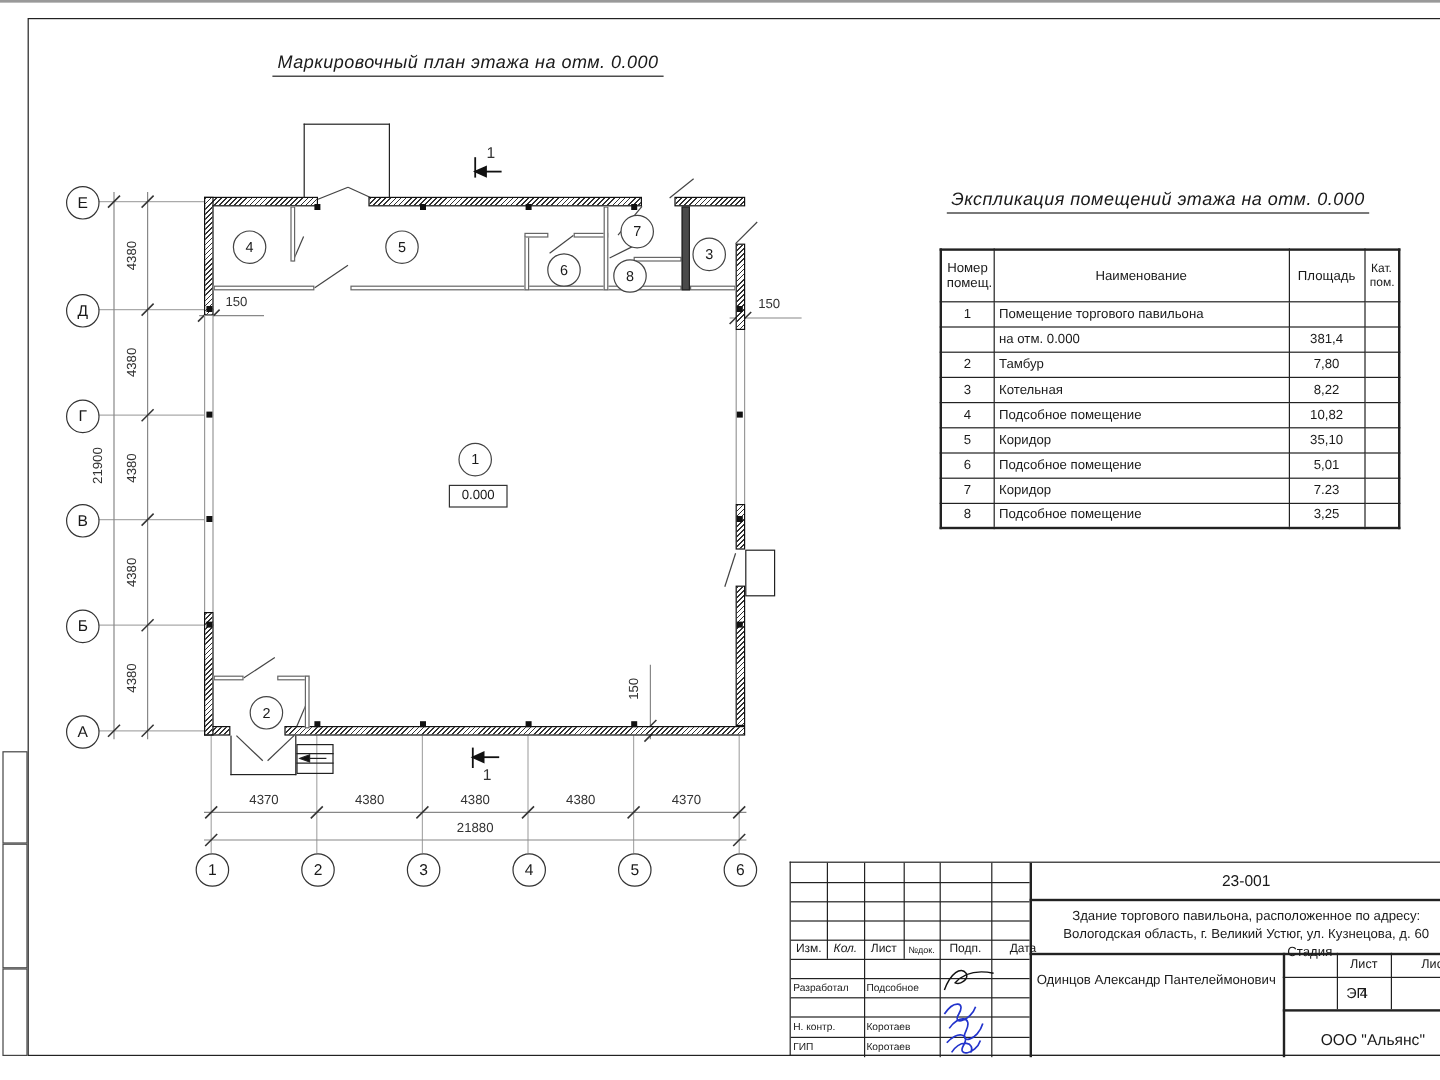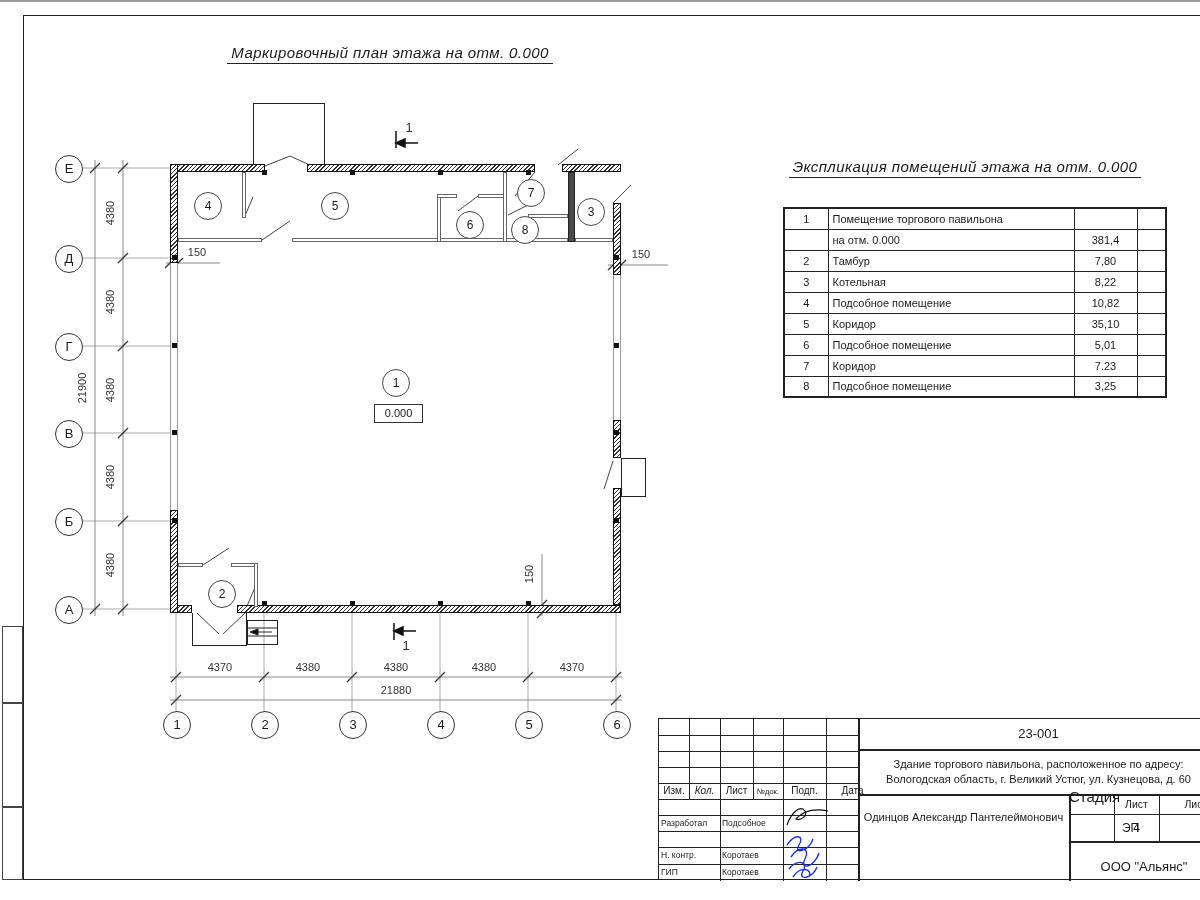--- a/index.html
+++ b/index.html
@@ -245,20 +245,28 @@
   </div>
 
   <table class="expl abs" style="left:783px;top:207px;width:382px;">
     <colgroup>
         <col style="width:44px">
         <col style="width:246px">
         <col style="width:63px">
         <col style="width:29px">
       </colgroup>
     <tbody>
+        <tr style="height:43px;">
+      <th class="pre">Номер
+помещ.</th>
+      <th>Наименование</th>
+      <th>Площадь</th>
+      <th class="pre" style="font-size:10px;">Кат.
+пом.</th>
+    </tr>
     <tr style="height:21px;">
       <td style="text-align:center;">1</td>
       <td>Помещение торгового павильона</td>
       <td style="text-align:center;"></td>
       <td></td>
     </tr>
     <tr style="height:21px;">
       <td style="text-align:center;"></td>
       <td>на отм. 0.000</td>
       <td style="text-align:center;">381,4</td>
@@ -356,21 +364,21 @@
       <g stroke="#2233cc" stroke-width="1.4" fill="none">
         <path d="M8,14 C16,2 26,4 20,14 C14,24 30,20 34,8 M12,26 C20,14 32,16 26,28 C20,40 36,36 40,22"></path>
         <path d="M10,38 C18,28 30,30 24,40 C18,50 34,48 38,36 M14,46 C22,34 34,38 30,46"></path>
       </g>
     </svg>
 
     <div class="tb-txt" style="left:199px;top:7px;width:361px;font-size:13px;">23-001</div>
     <div class="tb-txt pre" style="left:204px;top:38px;width:351px;font-size:11px;line-height:15px;">Здание торгового павильона, расположенное по адресу:
 Вологодская область, г. Великий Устюг, ул. Кузнецова, д. 60</div>
     <div class="tb-txt" style="left:199px;top:92px;width:211px;font-size:11px;">Одинцов Александр Пантелеймонович</div>
-    <div class="tb-txt" style="left:410px;top:69px;width:45px;font-size:15px;">Стадия</div>
+    <div class="tb-txt" style="left:410px;top:69px;width:45px;font-size:11px;">Стадия</div>
     <div class="tb-txt" style="left:455px;top:79px;width:45px;font-size:10.5px;">Лист</div>
     <div class="tb-txt" style="left:500px;top:79px;width:85px;font-size:10.5px;">Листов</div>
     <div class="tb-txt" style="left:414px;top:102px;width:45px;font-size:12px;margin-left:35px;">ЭП</div>
     <div class="tb-txt" style="left:455px;top:102px;width:45px;font-size:12px;">4</div>
     <div class="tb-txt" style="left:410px;top:140px;width:150px;font-size:13px;">ООО "Альянс"</div>
   </div>
 
 </div>
 
 </body></html>

